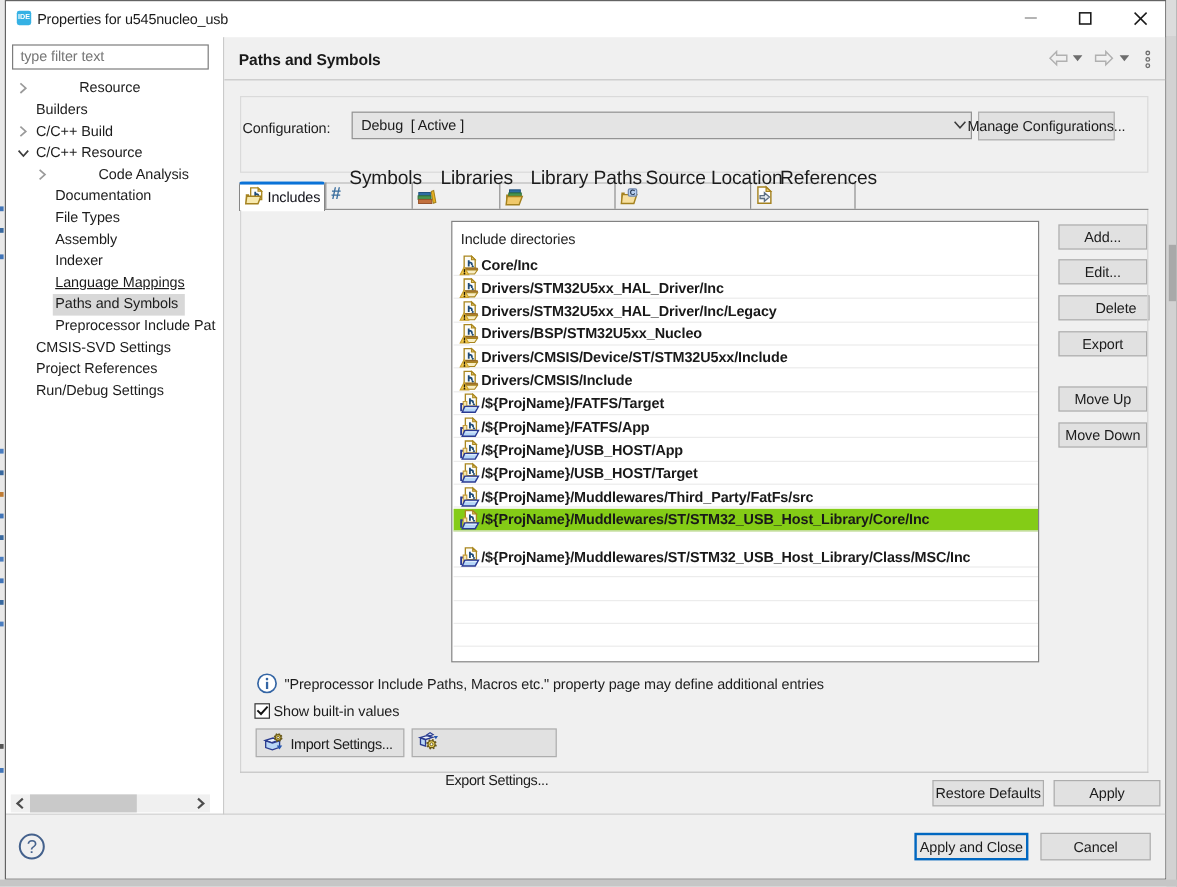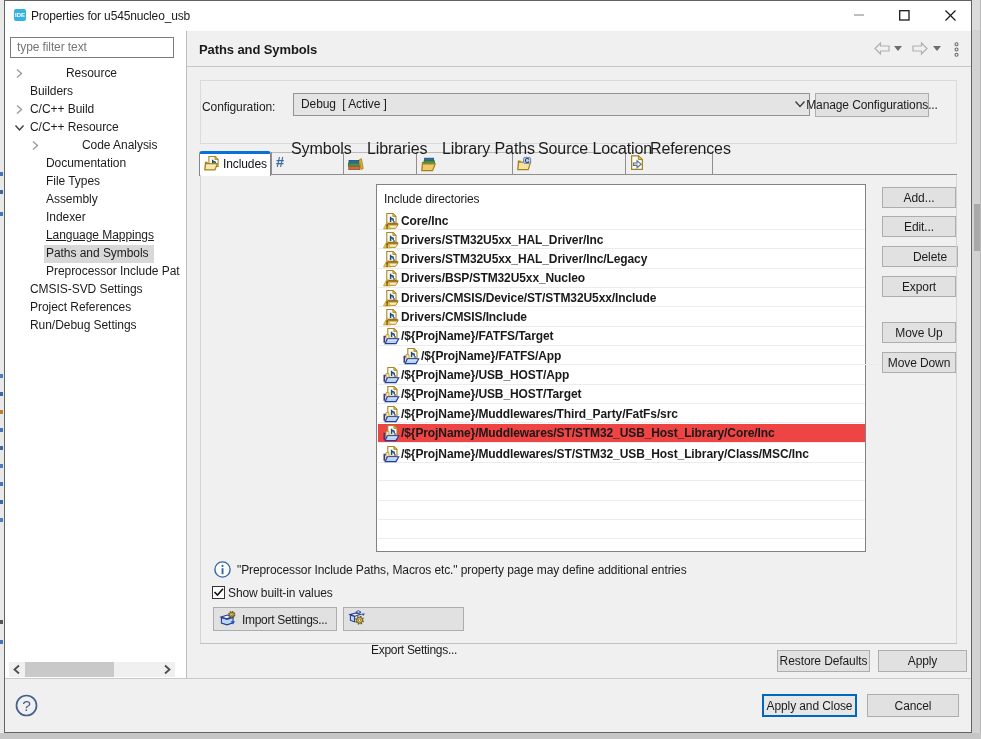--- a/index.html
+++ b/index.html
@@ -312,21 +312,21 @@
               <path d="M6.6 0.5 L9.7 3.4 H6.6 Z" fill="#e8c96e" stroke="#a9861e" stroke-width="0.9"></path>
               <path d="M4.3 3.8 V9 M4.3 6.3 C4.9 5.5 6.9 5.6 6.9 6.8 V8.1 M7 8.5 L8.3 9.4" fill="none" stroke="#1d4a77" stroke-width="1.5"></path>
             </g>
             <path d="M0.5 7.8 H4.2 V9.4 H2 V14.8 H0.5 Z" fill="#2b3b94"></path>
             <path d="M3 6.6 H6 V14 H3 Z" fill="#f7e9ae" stroke="#c49a3c" stroke-width="0.9"></path>
             <path d="M4.3 10.8 H15.7 L13 15.6 H2.2 Z" fill="#b5d6f7" stroke="#2b3b94" stroke-width="1.2"></path>
             <path d="M4.9 11.9 H14.3" stroke="#dcebfb" stroke-width="1.1" fill="none"></path>
           </svg>
           <span class="inctxt">/${ProjName}/FATFS/Target</span>
         </div>
-        <div class="incrow" style="top:161.31px;margin-left:20px;">
+        <div class="incrow" style="top:161.31px;">
           <svg class="incico" width="16" height="17">
             <g transform="translate(4.3,0)">
               <path d="M0.5 0.5 H6.6 L9.7 3.4 V10.4 H0.5 Z" fill="#fcfcf8" stroke="#a9861e" stroke-width="1.1"></path>
               <path d="M6.6 0.5 L9.7 3.4 H6.6 Z" fill="#e8c96e" stroke="#a9861e" stroke-width="0.9"></path>
               <path d="M4.3 3.8 V9 M4.3 6.3 C4.9 5.5 6.9 5.6 6.9 6.8 V8.1 M7 8.5 L8.3 9.4" fill="none" stroke="#1d4a77" stroke-width="1.5"></path>
             </g>
             <path d="M0.5 7.8 H4.2 V9.4 H2 V14.8 H0.5 Z" fill="#2b3b94"></path>
             <path d="M3 6.6 H6 V14 H3 Z" fill="#f7e9ae" stroke="#c49a3c" stroke-width="0.9"></path>
             <path d="M4.3 10.8 H15.7 L13 15.6 H2.2 Z" fill="#b5d6f7" stroke="#2b3b94" stroke-width="1.2"></path>
             <path d="M4.9 11.9 H14.3" stroke="#dcebfb" stroke-width="1.1" fill="none"></path>
@@ -368,35 +368,35 @@
               <path d="M6.6 0.5 L9.7 3.4 H6.6 Z" fill="#e8c96e" stroke="#a9861e" stroke-width="0.9"></path>
               <path d="M4.3 3.8 V9 M4.3 6.3 C4.9 5.5 6.9 5.6 6.9 6.8 V8.1 M7 8.5 L8.3 9.4" fill="none" stroke="#1d4a77" stroke-width="1.5"></path>
             </g>
             <path d="M0.5 7.8 H4.2 V9.4 H2 V14.8 H0.5 Z" fill="#2b3b94"></path>
             <path d="M3 6.6 H6 V14 H3 Z" fill="#f7e9ae" stroke="#c49a3c" stroke-width="0.9"></path>
             <path d="M4.3 10.8 H15.7 L13 15.6 H2.2 Z" fill="#b5d6f7" stroke="#2b3b94" stroke-width="1.2"></path>
             <path d="M4.9 11.9 H14.3" stroke="#dcebfb" stroke-width="1.1" fill="none"></path>
           </svg>
           <span class="inctxt">/${ProjName}/Muddlewares/Third_Party/FatFs/src</span>
         </div>
-        <div class="incrow" style="top:238.63px;background:#ef4444;">
+        <div class="incrow" style="top:238.63px;background:#84cc16;">
           <svg class="incico" width="16" height="17">
             <g transform="translate(4.3,0)">
               <path d="M0.5 0.5 H6.6 L9.7 3.4 V10.4 H0.5 Z" fill="#fcfcf8" stroke="#a9861e" stroke-width="1.1"></path>
               <path d="M6.6 0.5 L9.7 3.4 H6.6 Z" fill="#e8c96e" stroke="#a9861e" stroke-width="0.9"></path>
               <path d="M4.3 3.8 V9 M4.3 6.3 C4.9 5.5 6.9 5.6 6.9 6.8 V8.1 M7 8.5 L8.3 9.4" fill="none" stroke="#1d4a77" stroke-width="1.5"></path>
             </g>
             <path d="M0.5 7.8 H4.2 V9.4 H2 V14.8 H0.5 Z" fill="#2b3b94"></path>
             <path d="M3 6.6 H6 V14 H3 Z" fill="#f7e9ae" stroke="#c49a3c" stroke-width="0.9"></path>
             <path d="M4.3 10.8 H15.7 L13 15.6 H2.2 Z" fill="#b5d6f7" stroke="#2b3b94" stroke-width="1.2"></path>
             <path d="M4.9 11.9 H14.3" stroke="#dcebfb" stroke-width="1.1" fill="none"></path>
           </svg>
           <span class="inctxt">/${ProjName}/Muddlewares/ST/STM32_USB_Host_Library/Core/Inc</span>
         </div>
-        <div class="incrow" style="top:259px;">
+        <div class="incrow" style="top:269px;">
           <svg class="incico" width="16" height="17">
             <g transform="translate(4.3,0)">
               <path d="M0.5 0.5 H6.6 L9.7 3.4 V10.4 H0.5 Z" fill="#fcfcf8" stroke="#a9861e" stroke-width="1.1"></path>
               <path d="M6.6 0.5 L9.7 3.4 H6.6 Z" fill="#e8c96e" stroke="#a9861e" stroke-width="0.9"></path>
               <path d="M4.3 3.8 V9 M4.3 6.3 C4.9 5.5 6.9 5.6 6.9 6.8 V8.1 M7 8.5 L8.3 9.4" fill="none" stroke="#1d4a77" stroke-width="1.5"></path>
             </g>
             <path d="M0.5 7.8 H4.2 V9.4 H2 V14.8 H0.5 Z" fill="#2b3b94"></path>
             <path d="M3 6.6 H6 V14 H3 Z" fill="#f7e9ae" stroke="#c49a3c" stroke-width="0.9"></path>
             <path d="M4.3 10.8 H15.7 L13 15.6 H2.2 Z" fill="#b5d6f7" stroke="#2b3b94" stroke-width="1.2"></path>
             <path d="M4.9 11.9 H14.3" stroke="#dcebfb" stroke-width="1.1" fill="none"></path>

